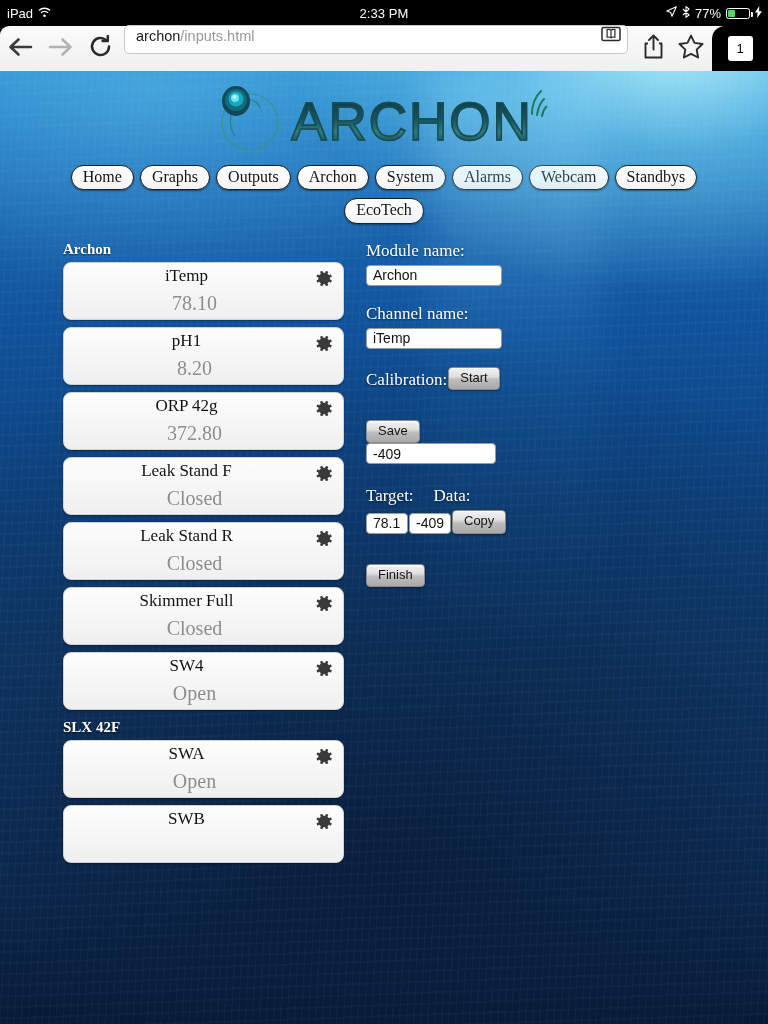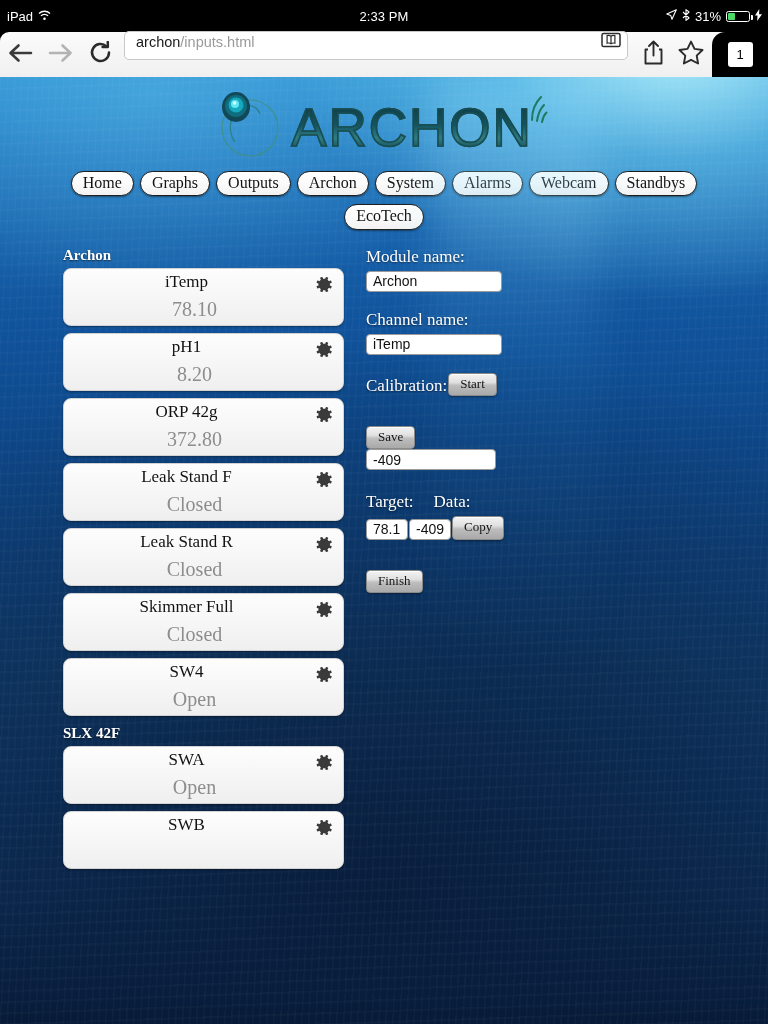--- a/index.html
+++ b/index.html
@@ -7,21 +7,21 @@
   html, body {
     width: 768px;
     height: 1024px;
     overflow: hidden;
     font-family: "Liberation Serif", serif;
     background: #000;
   }
 
   
   .status-bar {
-    height: 32px;
+    height: 26px;
     width: 768px;
     background: #000;
     color: #fff;
     display: flex;
     align-items: center;
     font-family: "Liberation Sans", sans-serif;
     font-size: 13px;
     position: relative;
   }
   .sb-left { display: flex; align-items: center; gap: 5px; padding-left: 7px; }
@@ -252,21 +252,21 @@
     height: 21px;
     outline: none;
   }
   .w-wide { width: 136px; }
   .w-raw  { width: 130px; }
   .w-small{ width: 42px; }
   .btn {
     background: linear-gradient(to bottom,#f3f3f3 0%,#e0e0e0 40%,#bdbdbd 55%,#a9a9a9 100%);
     border: 1px solid #8a8a8a;
     border-radius: 4px;
-    font-family: Liberation Serif, serif;
+    font-family: Liberation Sans, sans-serif;
     font-size: 13px;
     color: #141414;
     padding: 2px 11px 3px;
     cursor: pointer;
     box-shadow: 0 1px 2px rgba(0,0,0,.4), inset 0 1px 0 rgba(255,255,255,.85);
     line-height: 1.25;
   }
   .row { display: flex; align-items: flex-end; gap: 1px; }
   .mt-18 { margin-top: 18px; }
   .mt-22 { margin-top: 22px; }
@@ -294,21 +294,21 @@
     <span class="loc-glyph">
       <svg width="11" height="11" viewBox="0 0 11 11">
           <path d="M10.3.7L.8 5.1l3.9 1.3 1.3 3.9z" fill="none" stroke="#fff" stroke-width="1.1" stroke-linejoin="round"></path>
         </svg>
     </span>
     <span class="bt-glyph">
       <svg width="8" height="12" viewBox="0 0 8 12">
           <path d="M1 3l6 6-3 2.4V.6L7 3 1 9" fill="none" stroke="#fff" stroke-width="1.1" stroke-linejoin="round"></path>
         </svg>
     </span>
-    <span class="batt-pct">31%</span>
+    <span class="batt-pct">77%</span>
     <span class="batt">
         <span class="fill"></span>
       </span>
     <span class="bolt-glyph">
       <svg width="7" height="12" viewBox="0 0 7 12">
           <path d="M4.3 0L0 6.6h2.5L2.2 12 7 5.2H4.1z" fill="#fff"></path>
         </svg>
     </span>
   </div>
 </div>

